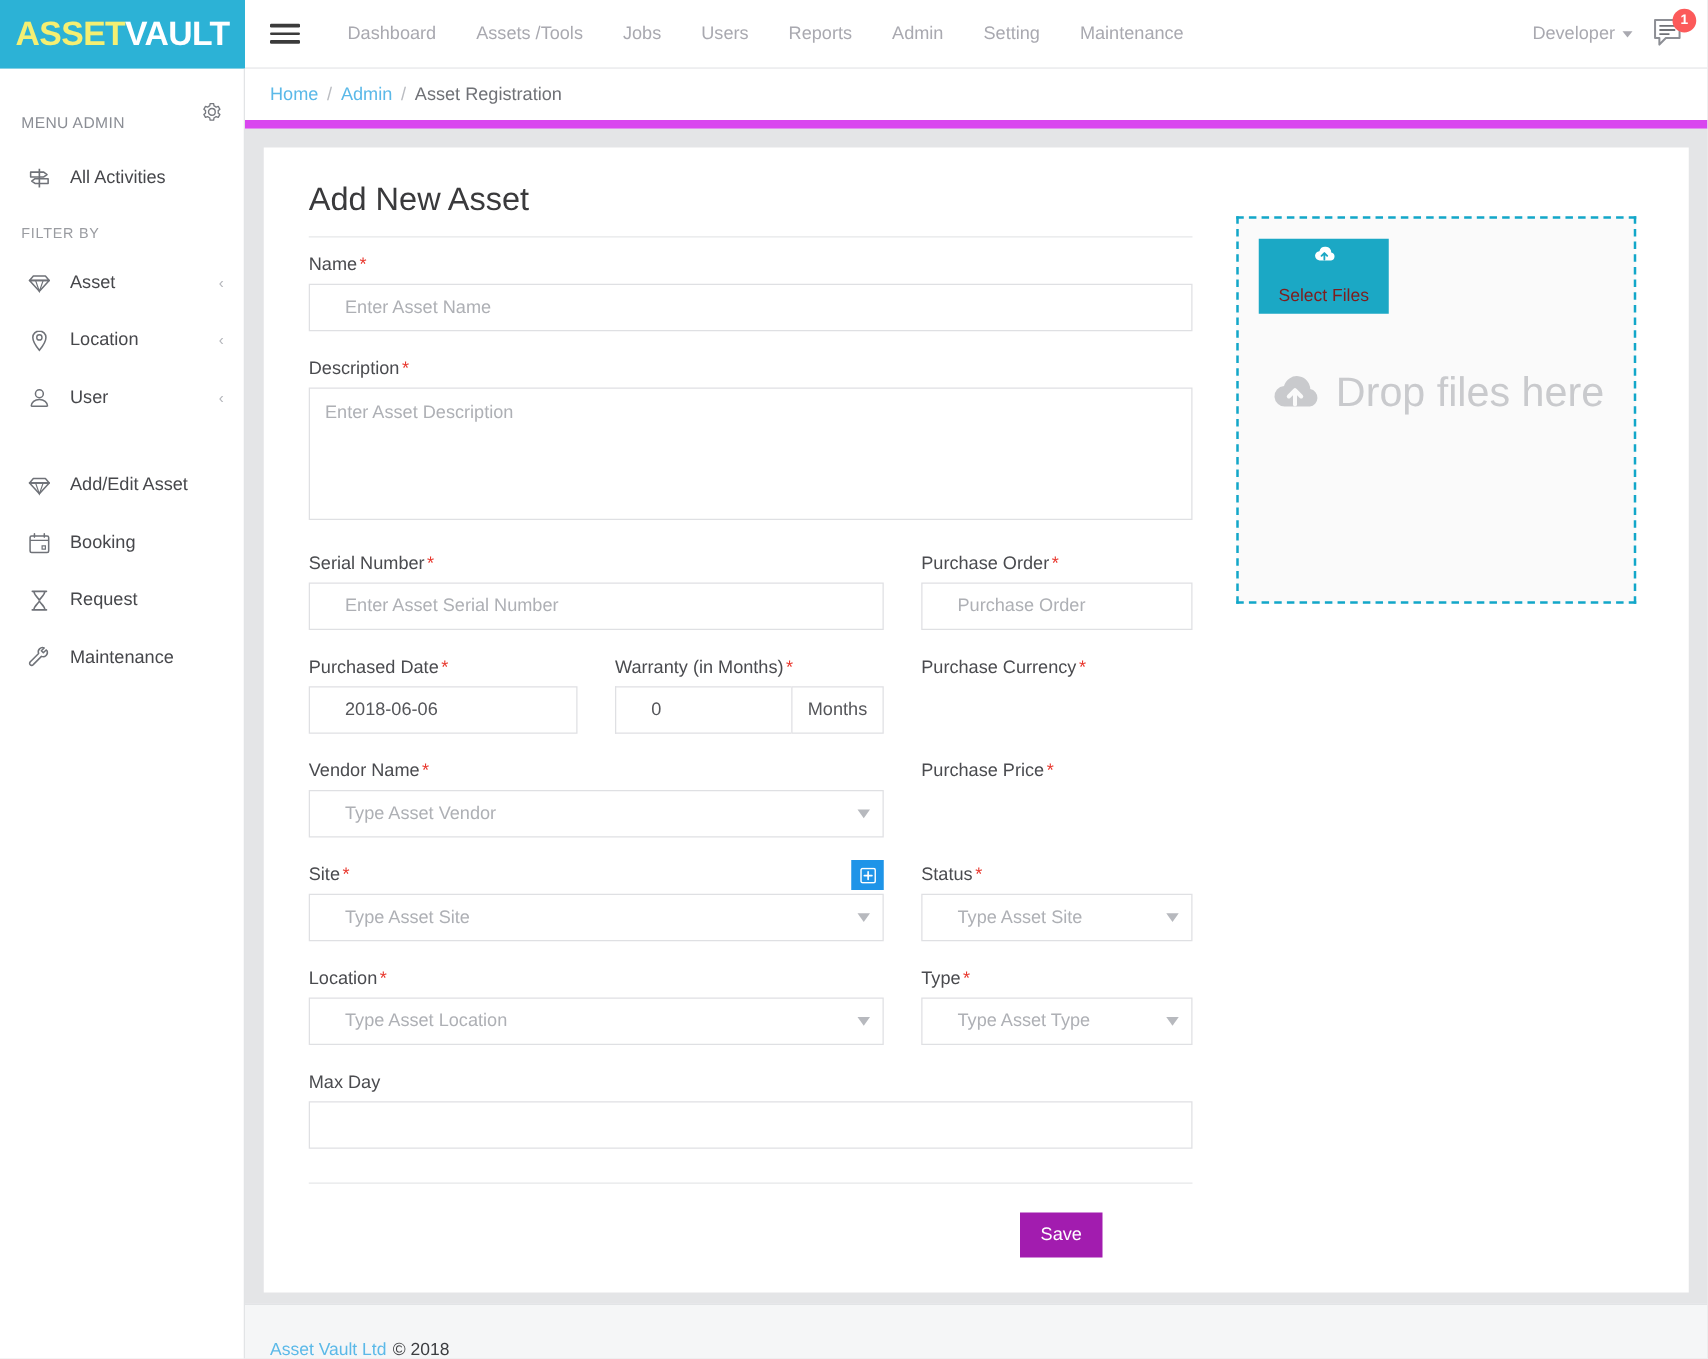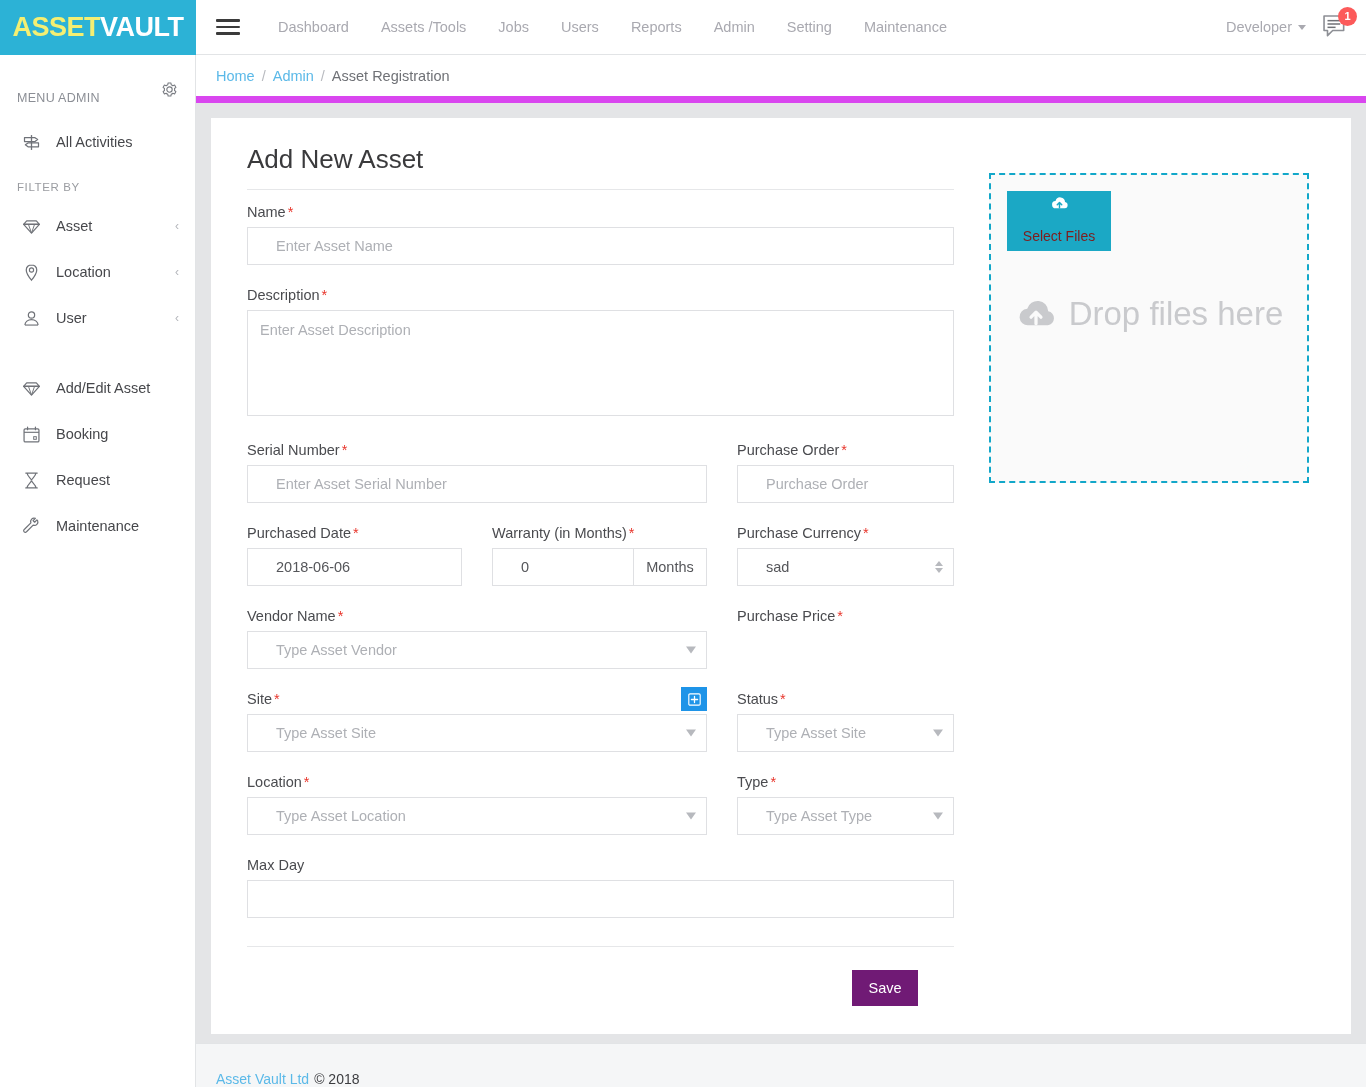--- a/index.html
+++ b/index.html
@@ -206,22 +206,22 @@
     display: flex; align-items: center; justify-content: center; gap: 12px;
     color: #c9cacd; font-size: 33px;
   }
 
   
   .card-rule {
     position: absolute; left: 36px; top: 828px; width: 707px;
     height: 1px; background: #e6e7e9;
   }
   .save-btn {
-    position: absolute; left: 641px; top: 852px;
-    width: 66px; height: 36px; background: #701a75; color: #fff;
+    position: absolute; left: 605px; top: 852px;
+    width: 66px; height: 36px; background: #a21caf; color: #fff;
     border: none; font-size: 14.5px; cursor: pointer;
     font-family: "Liberation Sans", sans-serif;
   }
 
   
   .page-footer {
     position: absolute; top: 1043px; left: 196px; width: 1170px; height: 44px;
     background: #f5f6f7; border-top: 1px solid #e2e4e6;
     display: flex; align-items: flex-end; padding-left: 20px; font-size: 14px;
   }
@@ -436,27 +436,20 @@
             </label>
             <div class="igroup">
               <input class="inp" type="text" value="0" style="">
               <span class="addon">Months</span>
             </div>
           </div>
           <div class="fgroup col-r">
             <label class="flabel">
               <span>Purchase Currency</span><span class="req">*</span>
             </label>
-            <div class="nsel">
-              <input class="inp" type="text" readonly="" value="sad" style="">
-              <span class="nsel-spin">
-                <i class="up"></i>
-                  <i class="dn"></i>
-              </span>
-            </div>
           </div>
         </div>
 
         <div class="row">
           <div class="fgroup col-l">
             <label class="flabel">
               <span>Vendor Name</span><span class="req">*</span>
             </label>
             <div class="sel2">
               <input class="inp" type="text" placeholder="Type Asset Vendor" style="">

